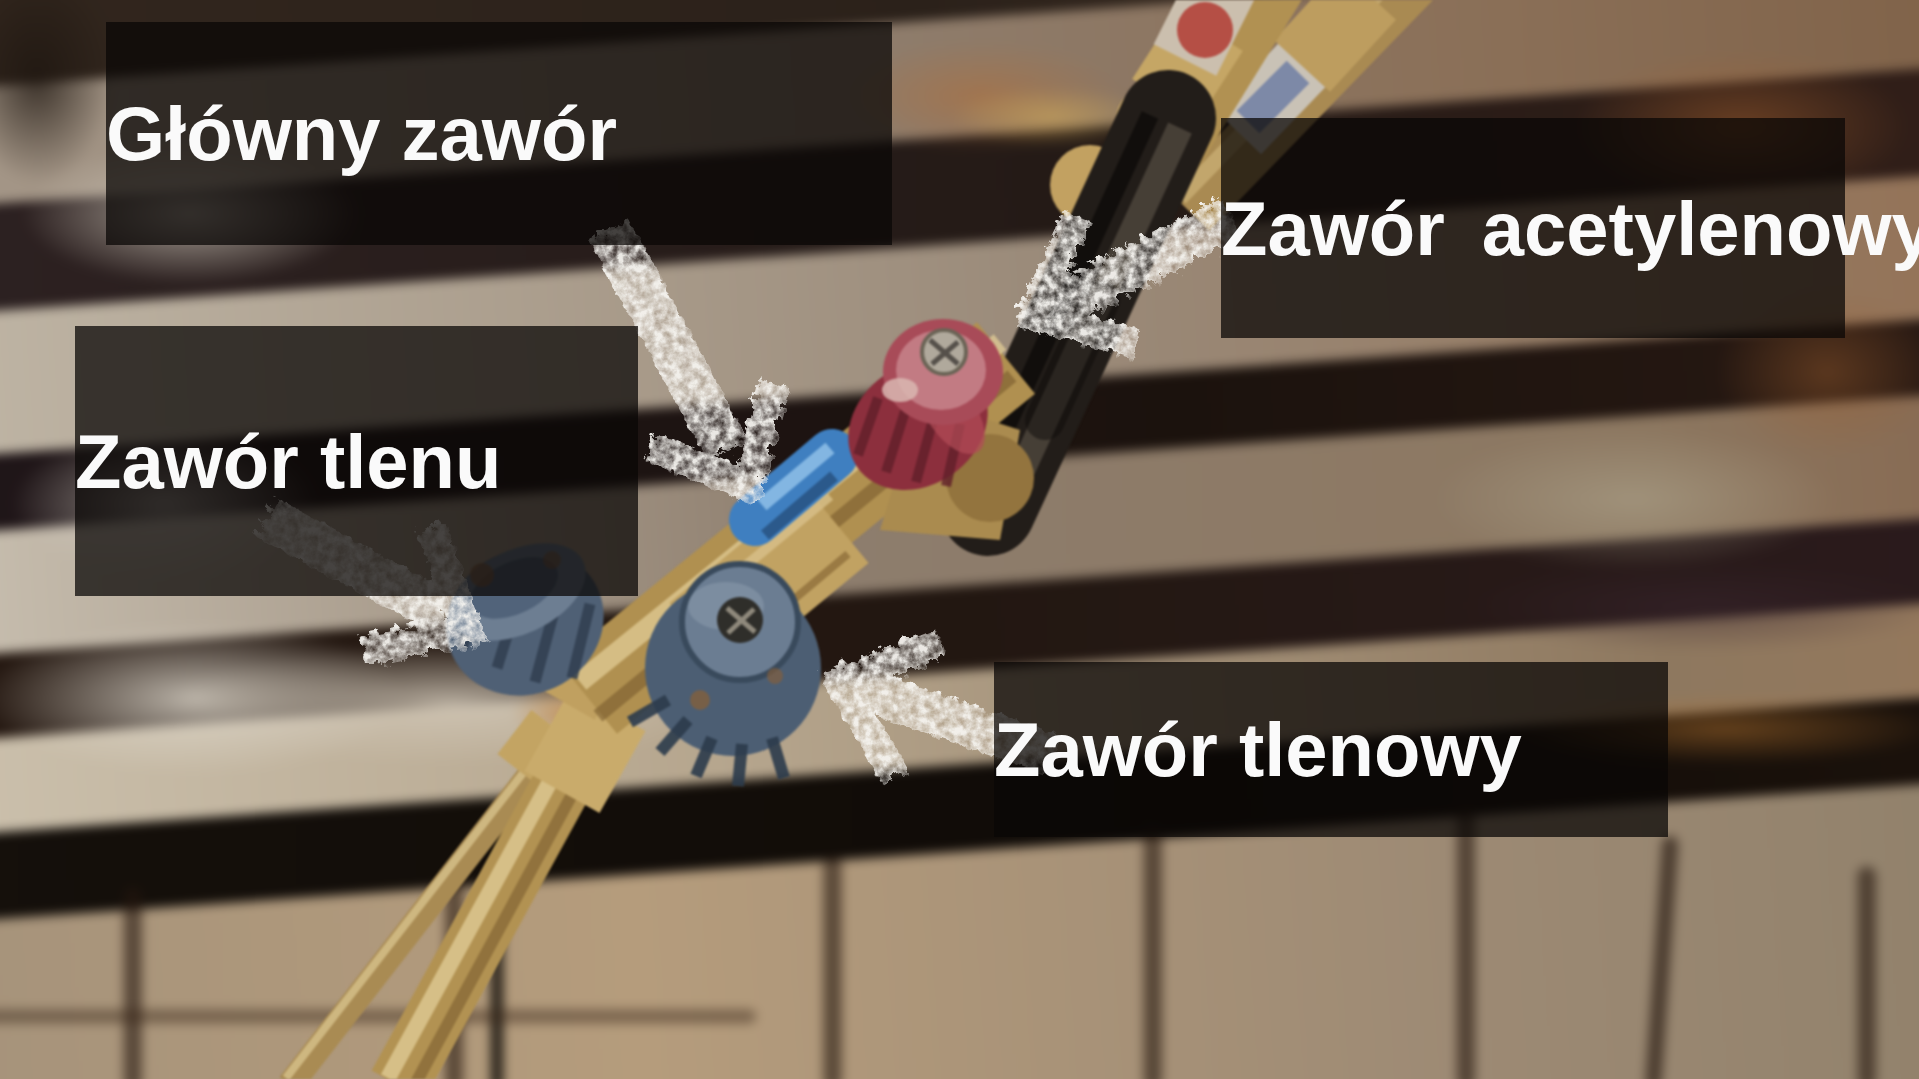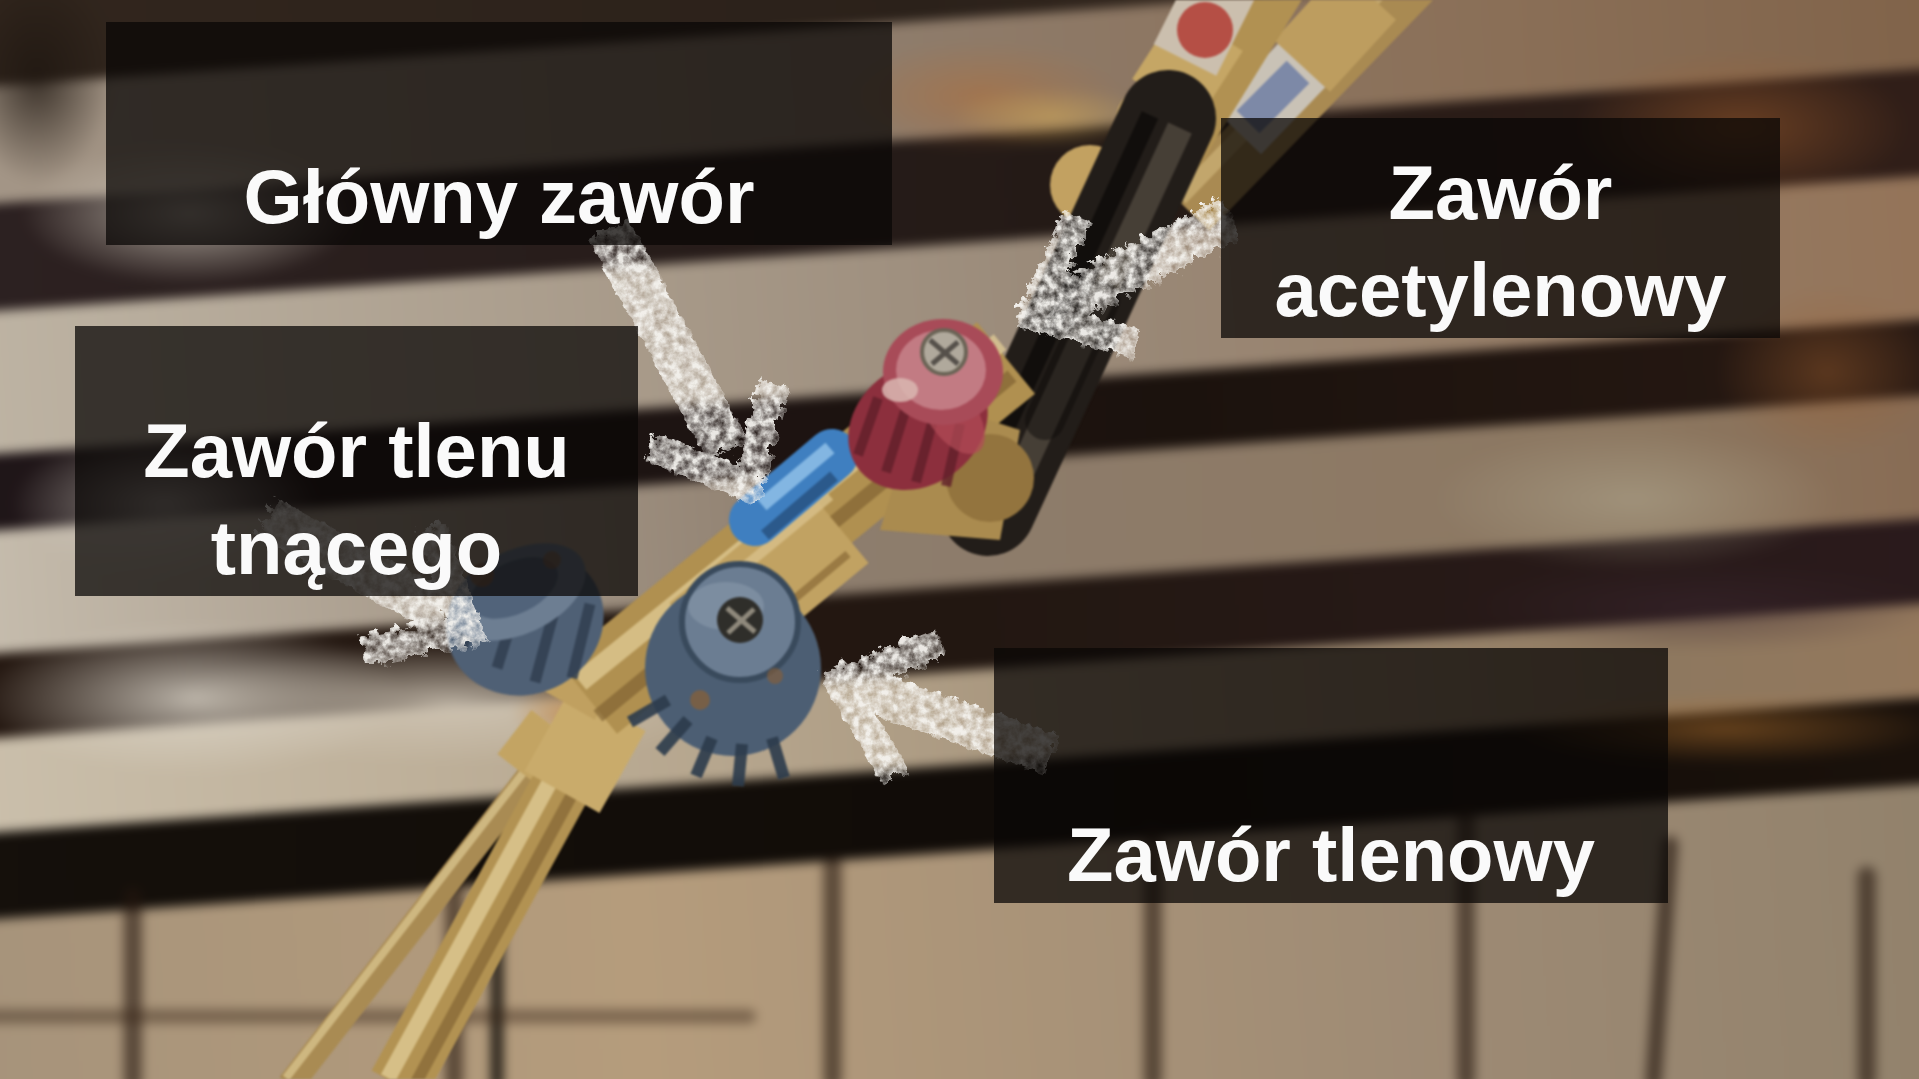--- a/index.html
+++ b/index.html
@@ -22,24 +22,24 @@
   .s7{top:848px;height:92px;background:linear-gradient(90deg,#cfc5b2,#b5a58d 40%,#8e785f 80%,#97775a);}
   .s8{top:940px;height:85px;background:linear-gradient(90deg,#15100b,#100b07 60%,#1d130c);}
   .s9{top:1025px;height:475px;background:linear-gradient(90deg,#a3917a,#b59c7c 35%,#9d8a74 70%,#8d7e68);}
   .patch{position:absolute;border-radius:50%;}
   .joint{position:absolute;border-radius:9px;}
   
   .torch-svg,.arrow-svg{position:absolute;left:0;top:0;width:1919px;height:1079px;}
   .torch-svg{filter:blur(1.2px);}
   
   .label-box{
-    position:absolute;display:flex;flex-direction:column;align-items:center;justify-content:flex-end;
+    position:absolute;display:flex;flex-direction:row;align-items:center;justify-content:flex-start;
     background:var(--label-bg,rgba(10,7,6,0.74));
     color:var(--label-text,#fafafa);
-    font-weight:bold;font-size:76px;line-height:97px;text-align:center;white-space:nowrap;
+    font-weight:bold;font-size:76px;line-height:97px;text-align:center;white-space:nowrap;gap:37px;
   }
 </style>
 </head>
 <body>
 
 <div class="stage">
 
   <div class="bg">
     <div class="planks">
       <div class="stripe s0"></div>
@@ -208,25 +208,24 @@
       </g>
     </g>
   </svg>
 
   <div class="label-box" style="left:106px;top:22px;width:786px;height:223px">
     <span>Główny zawór</span>
   </div>
 
   <div class="label-box" style="left:75px;top:326px;width:563px;height:270px">
     <span>Zawór tlenu</span>
-    <span>tnącego</span>
-  </div>
-
-  <div class="label-box" style="left:1221px;top:118px;width:559px;height:220px">
+  </div>
+
+  <div class="label-box" style="left:1221px;top:118px;width:624px;height:220px">
     <span>Zawór</span>
     <span>acetylenowy</span>
   </div>
 
-  <div class="label-box" style="left:994px;top:648px;width:674px;height:255px">
+  <div class="label-box" style="left:994px;top:662px;width:674px;height:175px">
     <span>Zawór tlenowy</span>
   </div>
 
 </div>
 
 </body></html>

